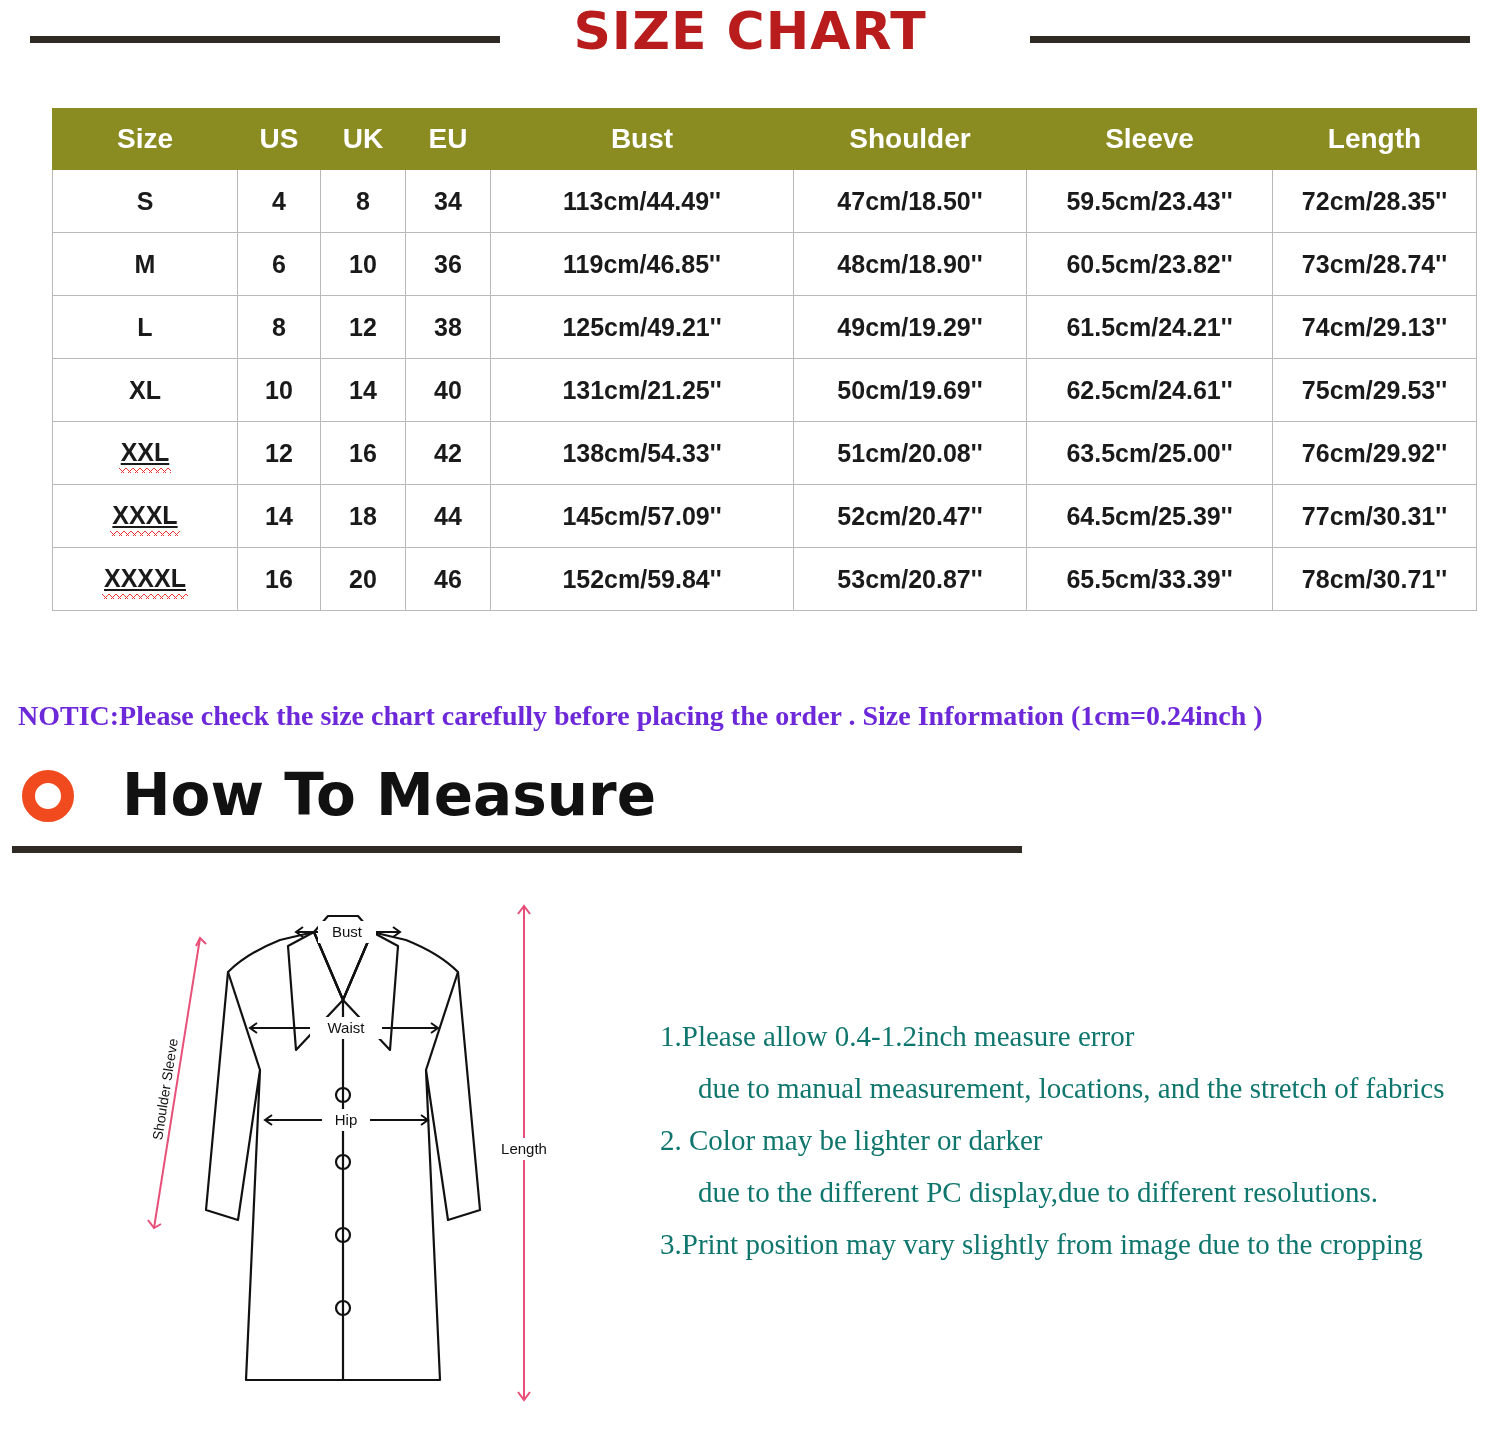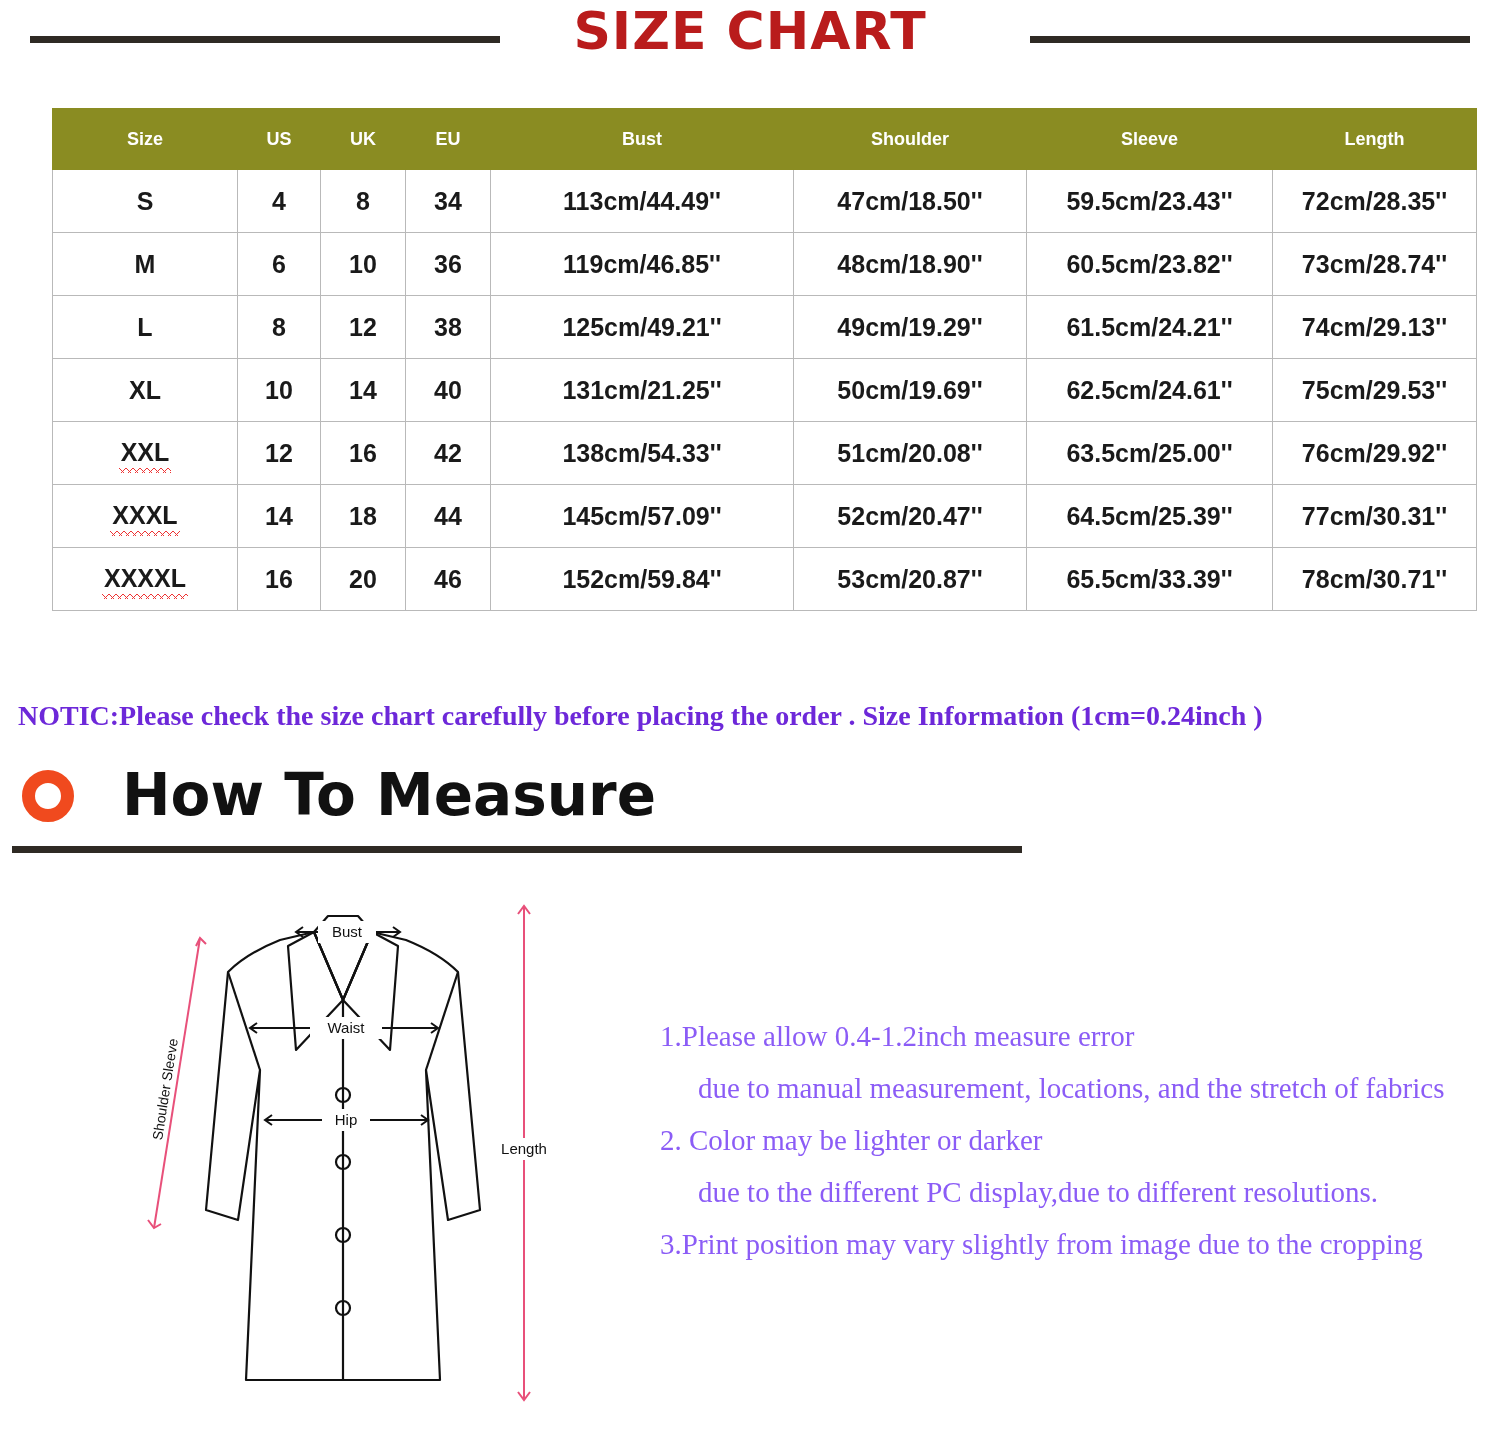--- a/index.html
+++ b/index.html
@@ -60,40 +60,41 @@
     text-align: center;
     font-size: 25px;
     font-weight: bold;
     color: #1a1a1a;
     font-family: "Liberation Sans", sans-serif;
   }
   table.size-chart thead th {
     background: #8a8c22;
     color: #ffffff;
     height: 58px;
-    font-size: 18px;
+    font-size: 28px;
     border: 1px solid #8a8c22;
   }
   table.size-chart tbody td {
     height: 60px;
     background: #ffffff;
   }
   .col-size  { width: 182px; }
   .col-us    { width: 80px; }
   .col-uk    { width: 82px; }
   .col-eu    { width: 82px; }
   .col-bust  { width: 300px; }
   .col-shoulder { width: 230px; }
   .col-sleeve{ width: 243px; }
   .col-length{ width: 201px; }
 
   .squiggle {
     position: relative;
     display: inline-block;
     padding-bottom: 2px;
+    text-decoration: underline;
   }
   .squiggle::after {
     content: "";
     position: absolute;
     left: -2px;
     right: -2px;
     bottom: -4px;
     height: 5px;
     background-image:
       linear-gradient(45deg, transparent 45%, #e33 45%, #e33 55%, transparent 55%),
@@ -160,21 +161,21 @@
     width: 470px;
     height: 540px;
   }
   .notes {
     position: absolute;
     left: 660px;
     top: 1015px;
     width: 820px;
     font-family: "Liberation Serif", serif;
     font-size: 29px;
-    color: #8b5cf6;
+    color: #0f766e;
     line-height: 42px;
   }
   .notes .line { white-space: nowrap; }
   .notes .indent { padding-left: 38px; }
   .notes .gap { height: 10px; }
 
   svg text {
     font-family: "Liberation Sans", sans-serif;
     fill: #111;
   }

